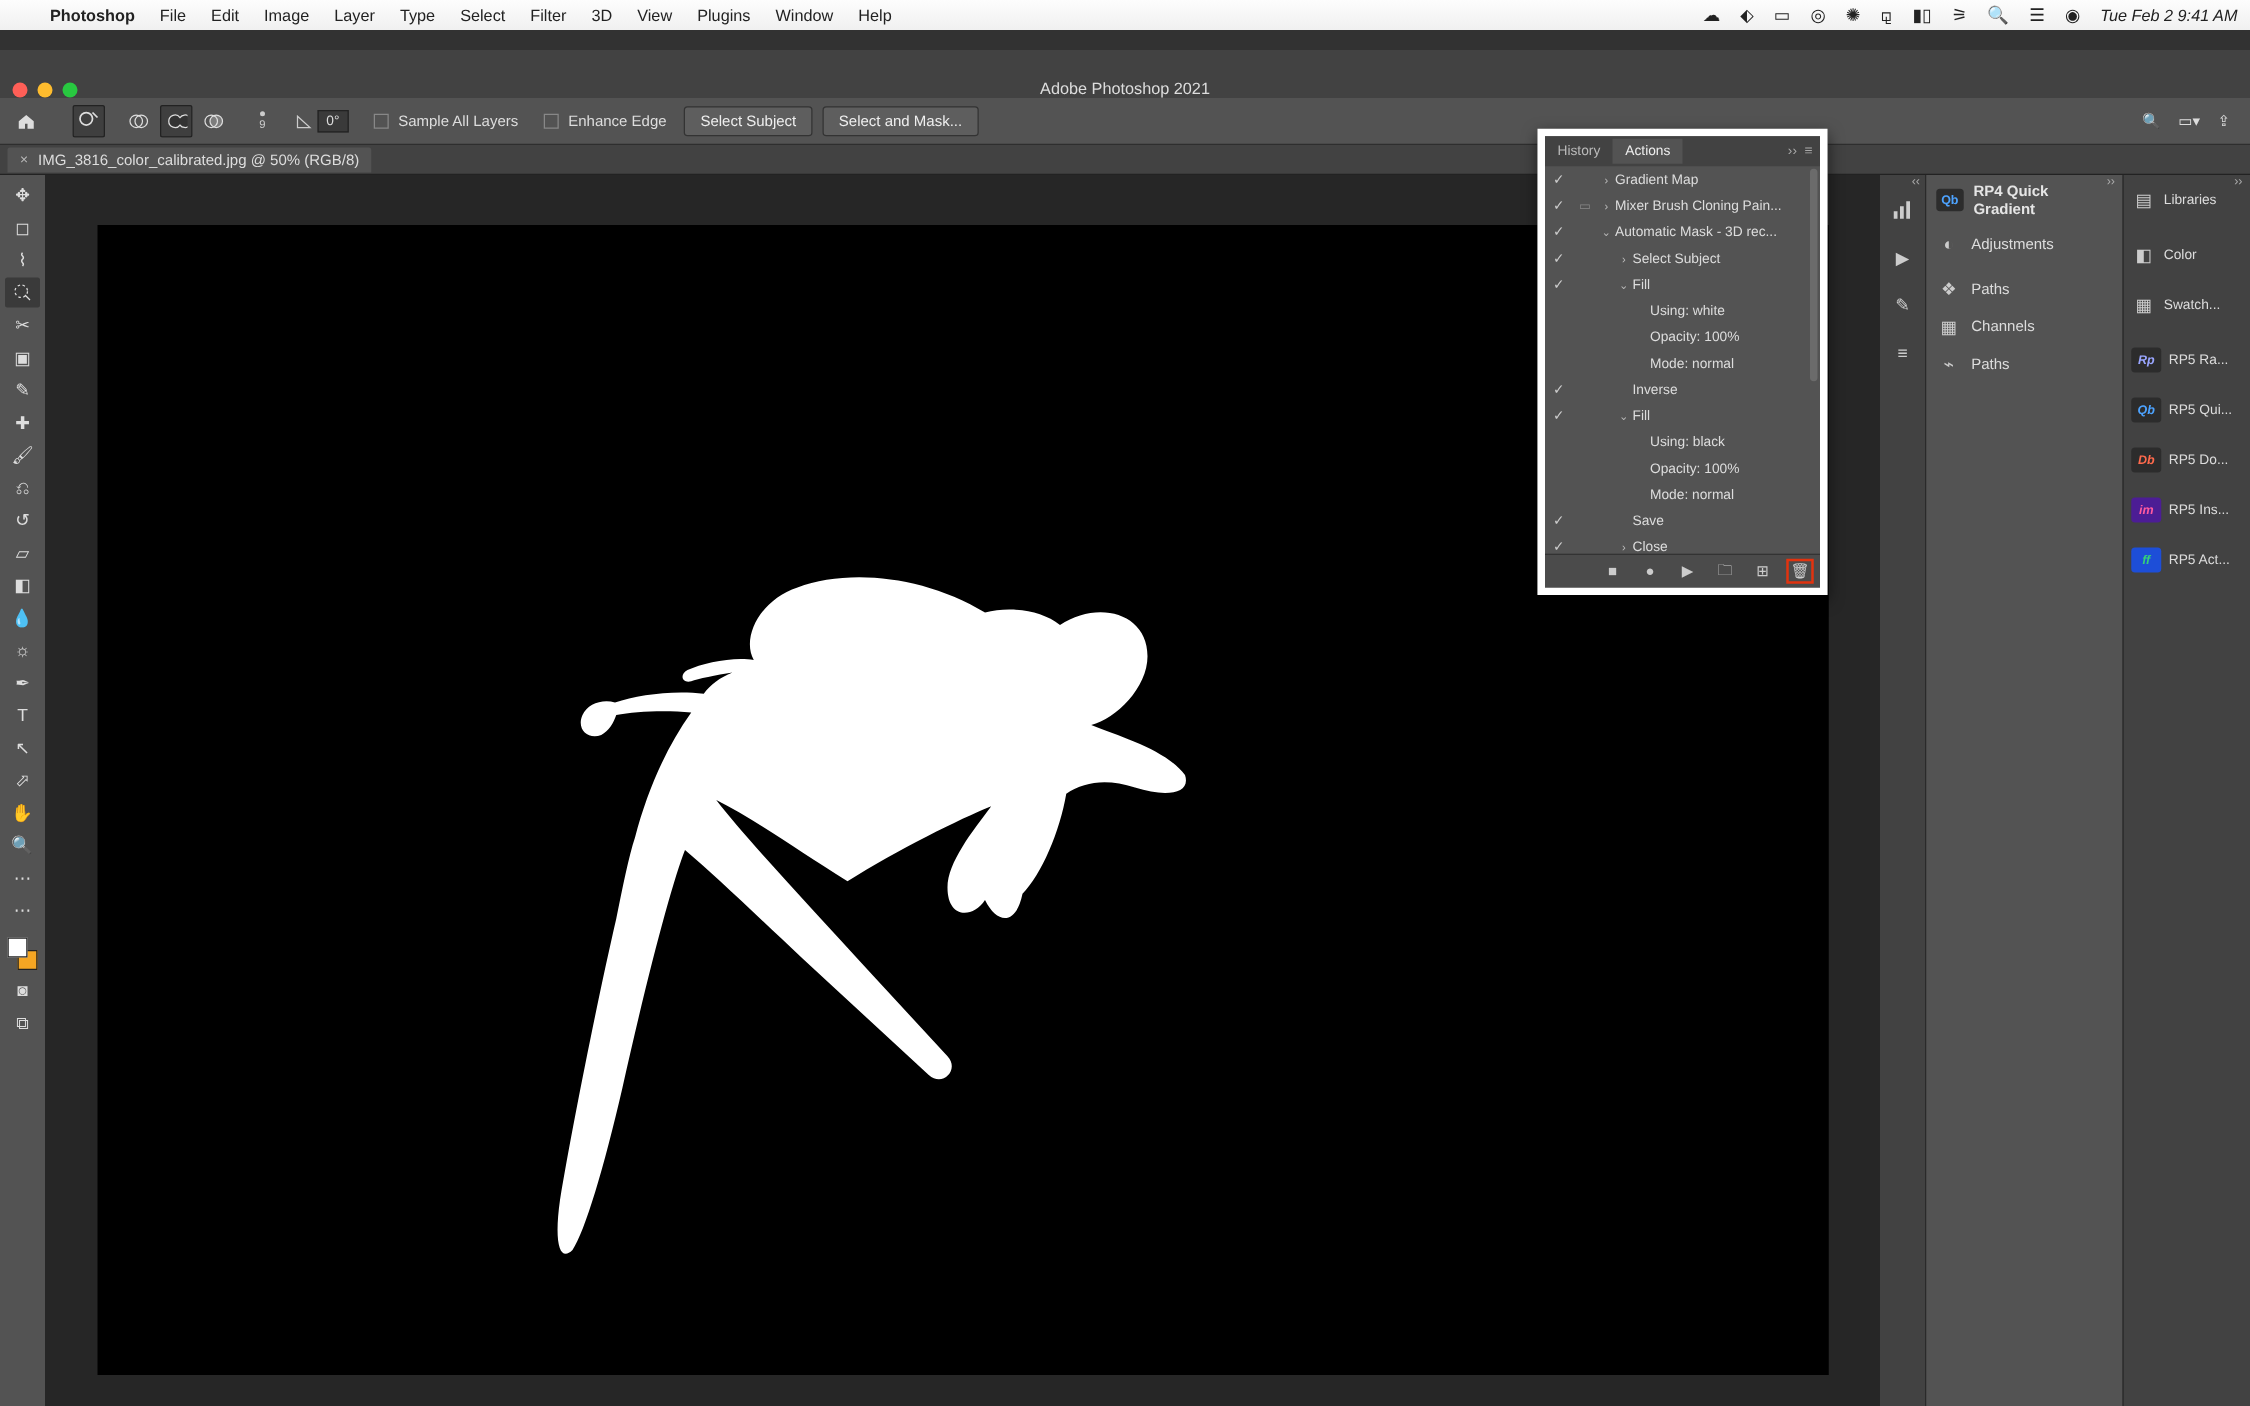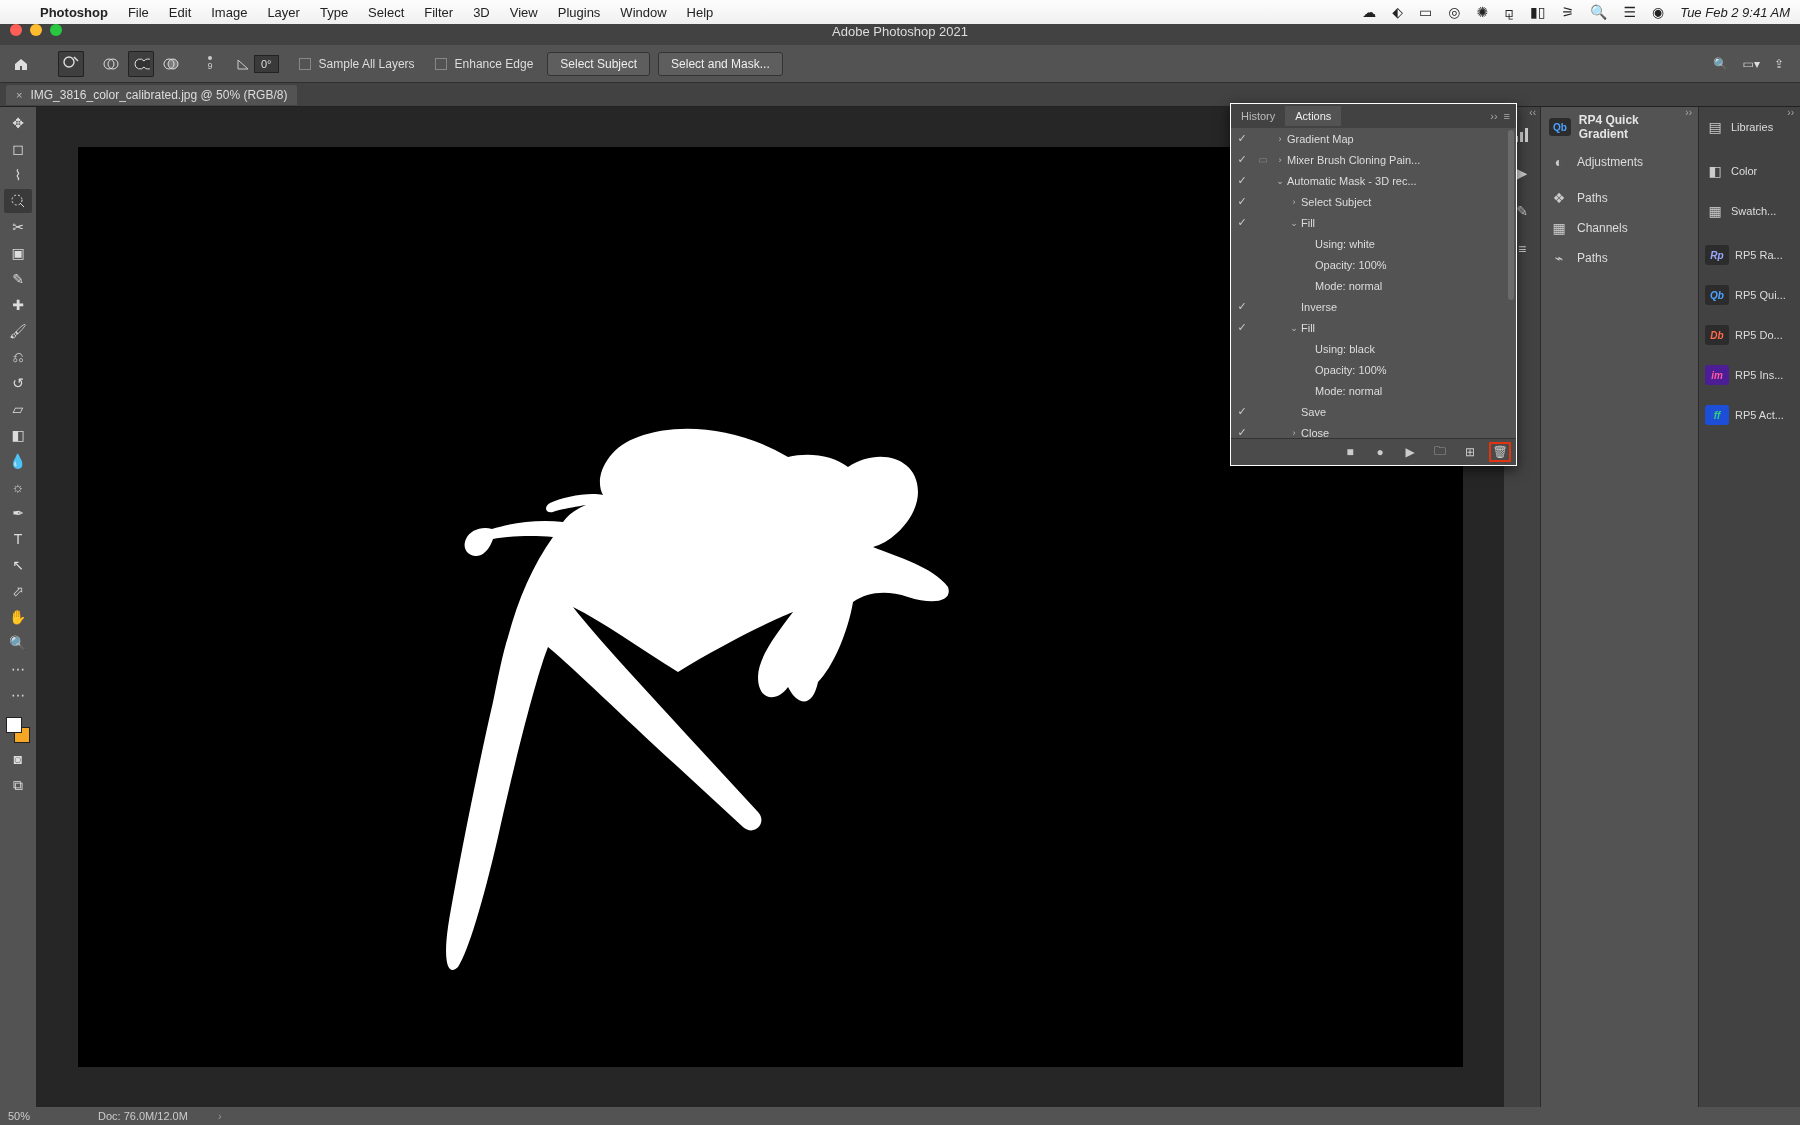--- a/index.html
+++ b/index.html
@@ -8,21 +8,21 @@
   
   .mac-menubar { height: 24px; background: linear-gradient(#fdfdfd,#f0f0f0); display: flex; align-items: center; padding: 0 10px; color: #222; font-size: 13px; }
   .mac-menubar .apple { font-size: 15px; padding: 0 10px; }
   .mac-menubar .item { padding: 0 10px; }
   .mac-menubar .bold { font-weight: 600; }
   .mac-menubar .spacer { flex: 1; }
   .mac-menubar .ricon { padding: 0 8px; font-size: 14px; }
   .mac-menubar .clock { padding-left: 8px; font-size: 13px; font-style: italic; }
 
   
-  .titlebar { height: 21px; background: #424242; display: flex; align-items: flex-start; position: relative; }
+  .titlebar { height: 38px; background: #424242; display: flex; align-items: flex-end; position: relative; margin-top: 16px; }
   .traffic { display: flex; gap: 8px; padding-left: 10px; }
   .tl { width: 12px; height: 12px; border-radius: 50%; }
   .tl.red { background: #ff5f57; } .tl.yellow { background: #febc2e; } .tl.green { background: #28c840; }
   .titlebar .title { position: absolute; left: 0; right: 0; text-align: center; color: #ddd; font-size: 13px; }
 
   
   .optionsbar { height: 38px; background: #535353; display: flex; align-items: center; padding: 0 8px; color: #ddd; font-size: 12px; gap: 8px; border-bottom: 1px solid #2e2e2e; }
   .opt-btn { width: 26px; height: 26px; display:flex; align-items:center; justify-content:center; border-radius:2px; }
   .opt-btn.sel { background: #3f3f3f; box-shadow: inset 0 0 0 1px #222; }
   .opt-group { display:flex; align-items:center; gap:4px; padding: 0 6px; }
@@ -65,21 +65,21 @@
   .panel-item.sub { font-weight:400; color:#ddd; }
   .panel-badge { width:22px; height:18px; border-radius:3px; display:flex; align-items:center; justify-content:center; font-size:10px; font-weight:700;}
   .pi-icon { width:20px; text-align:center; font-size:14px; color:#ccc;}
 
   .ext-col { width: 102px; background:#424242; border-left:1px solid #2a2a2a; display:flex; flex-direction:column; position:relative;}
   .ext-col .collapse { position:absolute; top:0; right:6px; font-size:10px; color:#aaa;}
   .ext-item { display:flex; align-items:center; gap:6px; padding:8px 6px; font-size:11px; color:#ddd; min-height:40px;}
   .ext-item .badge { width:24px; height:20px; border-radius:3px; display:flex; align-items:center; justify-content:center; font-size:10px; font-style:italic; font-weight:700;}
 
   
-  .actions-panel { position:absolute; left:1230px; top:103px; width:287px; background:#535353; border:1px solid #ffffff; box-shadow:0 4px 12px rgba(0,0,0,.6); font-size:11px; color:#ddd;}
+  .actions-panel { position:absolute; left:1230px; top:103px; width:232px; background:#535353; border:6px solid #ffffff; box-shadow:0 4px 12px rgba(0,0,0,.6); font-size:11px; color:#ddd;}
   .ap-tabs { display:flex; align-items:center; background:#424242; height:24px;}
   .ap-tab { padding:4px 10px; color:#bbb; }
   .ap-tab.active { background:#535353; color:#eee; }
   .ap-tabs .flexr { margin-left:auto; display:flex; gap:6px; padding-right:6px; color:#aaa;}
   .ap-body { max-height:310px; overflow:hidden; position:relative;}
   .ap-row { display:flex; align-items:center; height:21px; padding-right:6px;}
   .ap-check { width:22px; text-align:center; color:#ccc; font-size:11px;}
   .ap-mod { width:20px; text-align:center; color:#888; font-size:10px;}
   .ap-disc { width:14px; text-align:center; color:#bbb; font-size:9px;}
   .ap-label { flex:1; white-space:nowrap; overflow:hidden; text-overflow:ellipsis;}

